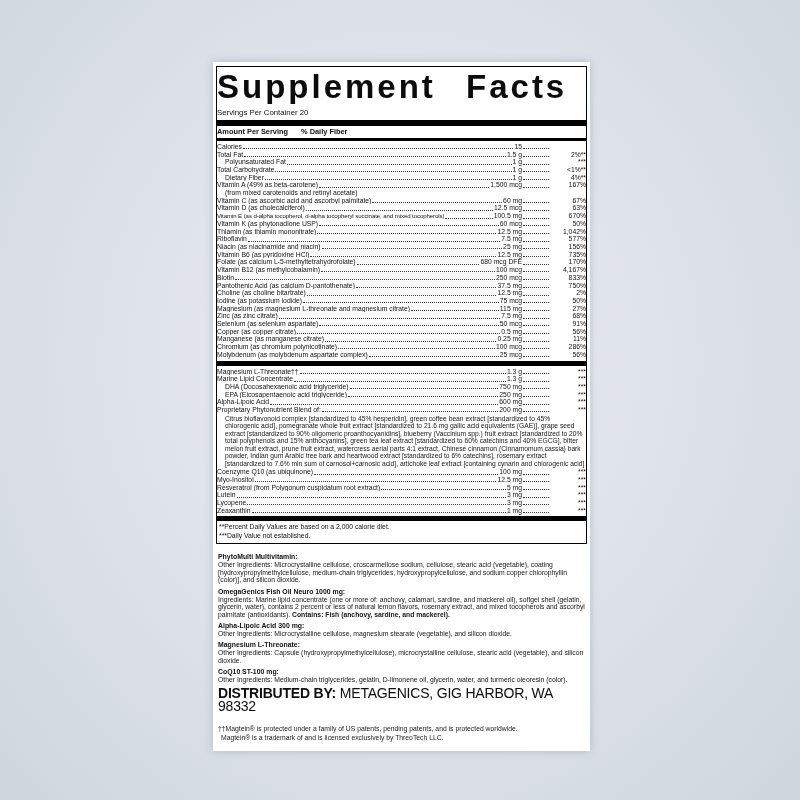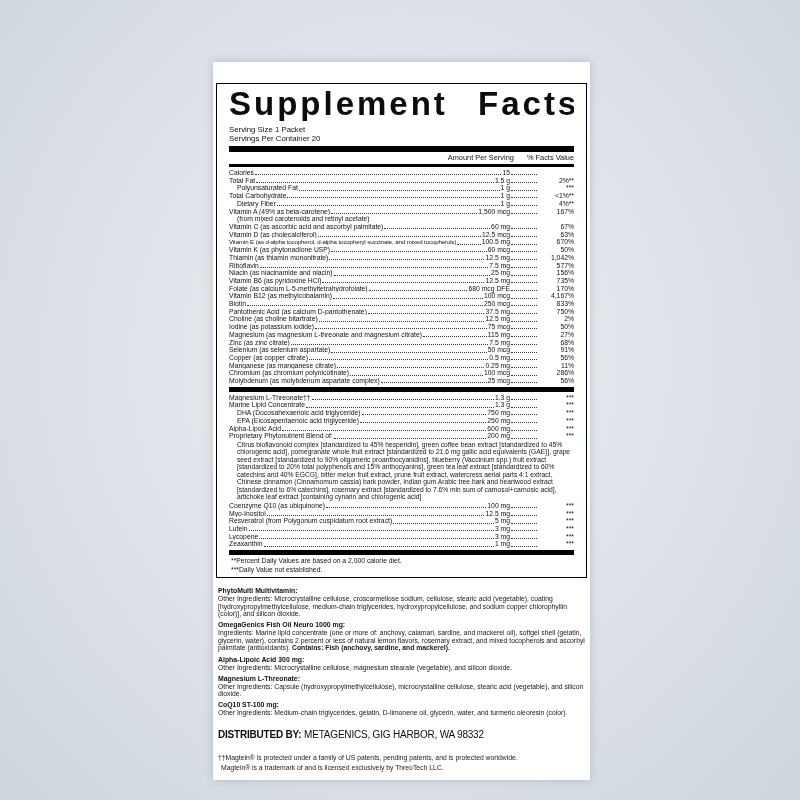--- a/index.html
+++ b/index.html
@@ -9,66 +9,65 @@
     font-family:"Liberation Sans", sans-serif;
     color:#111;
     -webkit-font-smoothing:antialiased;
   }
   .stage{position:relative;width:800px;height:800px;overflow:hidden}
   .card{
     position:absolute;left:213px;top:62px;width:377px;min-height:688px;
     background:#fff;box-shadow:0 0 8px rgba(110,120,135,.35);
     box-sizing:border-box;padding:0 0 8px 0;
   }
-  .facts-box{margin:21px 3px 0;border:1.6px solid #000;padding:2px 12px 3px;box-sizing:border-box;background:#fff}
+  .facts-box{margin:4px 3px 0;border:1.6px solid #000;padding:2px 0 3px;box-sizing:border-box;background:#fff}
   .title{font-size:33px;line-height:1.02;font-weight:bold;letter-spacing:3px;word-spacing:18px;color:#0c0c0c;margin:1px 0 4px;white-space:nowrap;overflow:hidden}
   .serving{font-size:7.8px;line-height:9.2px}
   .bar{background:#000}
   .bar-thick{height:6px;margin:3px 0 1px}
   .bar-med{height:3px;margin:1px 0 2px}
   .bar-mid{height:5px;margin:2px 0}
-  .hdr{display:flex;justify-content:flex-end;align-items:flex-end;font-weight:normal;font-size:7.4px;line-height:10px}
+  .hdr{display:flex;align-items:flex-end;font-weight:bold;font-size:7.4px;line-height:10px}
   .hdr .ah{margin-right:13px}
   .row{display:flex;align-items:flex-end;font-size:6.8px;line-height:7.7px;white-space:nowrap}
   .row .nm{flex:0 1 auto;min-width:0;overflow:hidden}
   .row .dots{flex:1 1 4px;border-bottom:1px dotted #3a3a3a;margin:0 1px 1.4px;min-width:2px}
   .row .amt{flex:0 0 auto}
   .row .d2{flex:0 0 26px}
   .row .dv{flex:0 0 36px;text-align:right}
   .row.indent{padding-left:8px}
   .row.small .nm{font-size:6.1px;letter-spacing:-0.1px}
   .row.plain .dots{border:none}
   .blend{font-size:6.7px;line-height:7.5px;padding-left:8px;margin:1px 0;color:#151515}
   .fn{font-size:6.8px;line-height:8.4px;padding-left:2px}
   .sections{margin:9px 5px 0}
   .sec{margin-bottom:3.5px}
   .sec-h{font-weight:bold;font-size:6.9px;line-height:8px}
   .sec-b{font-size:6.8px;line-height:7.6px;color:#161616}
   .b{font-weight:bold}
-  .dist{margin:12px 5px 0;font-size:10px;line-height:12.5px;letter-spacing:-0.2px;color:#0e0e0e}
+  .dist{margin:4px 5px 0;font-size:14px;line-height:12.5px;letter-spacing:-0.2px;color:#0e0e0e}
   .tm{margin:12px 5px 0}
   .tm-line{font-size:6.8px;line-height:9.2px;color:#222}
   .tm-line + .tm-line{padding-left:3px}
 </style>
 </head>
 <body>
 
 <div class="stage">
   <div class="card">
 
     <div class="facts-box">
       <div class="title">Supplement Facts</div>
-      <div class="serving">Serving Size 1 Packet</div>
       <div class="serving">Servings Per Container 20</div>
 
       <div class="bar bar-thick"></div>
 
       <div class="hdr">
         <span class="ah">Amount Per Serving</span>
-        <span class="dh">% Facts Value</span>
+        <span class="dh">% Daily Fiber</span>
       </div>
 
       <div class="bar bar-med"></div>
 
       <div>
   <div class="row">
     <span class="nm">Calories</span>
     <span class="dots"></span>
     <span class="amt">15</span>
     <span class="dots d2"></span>

